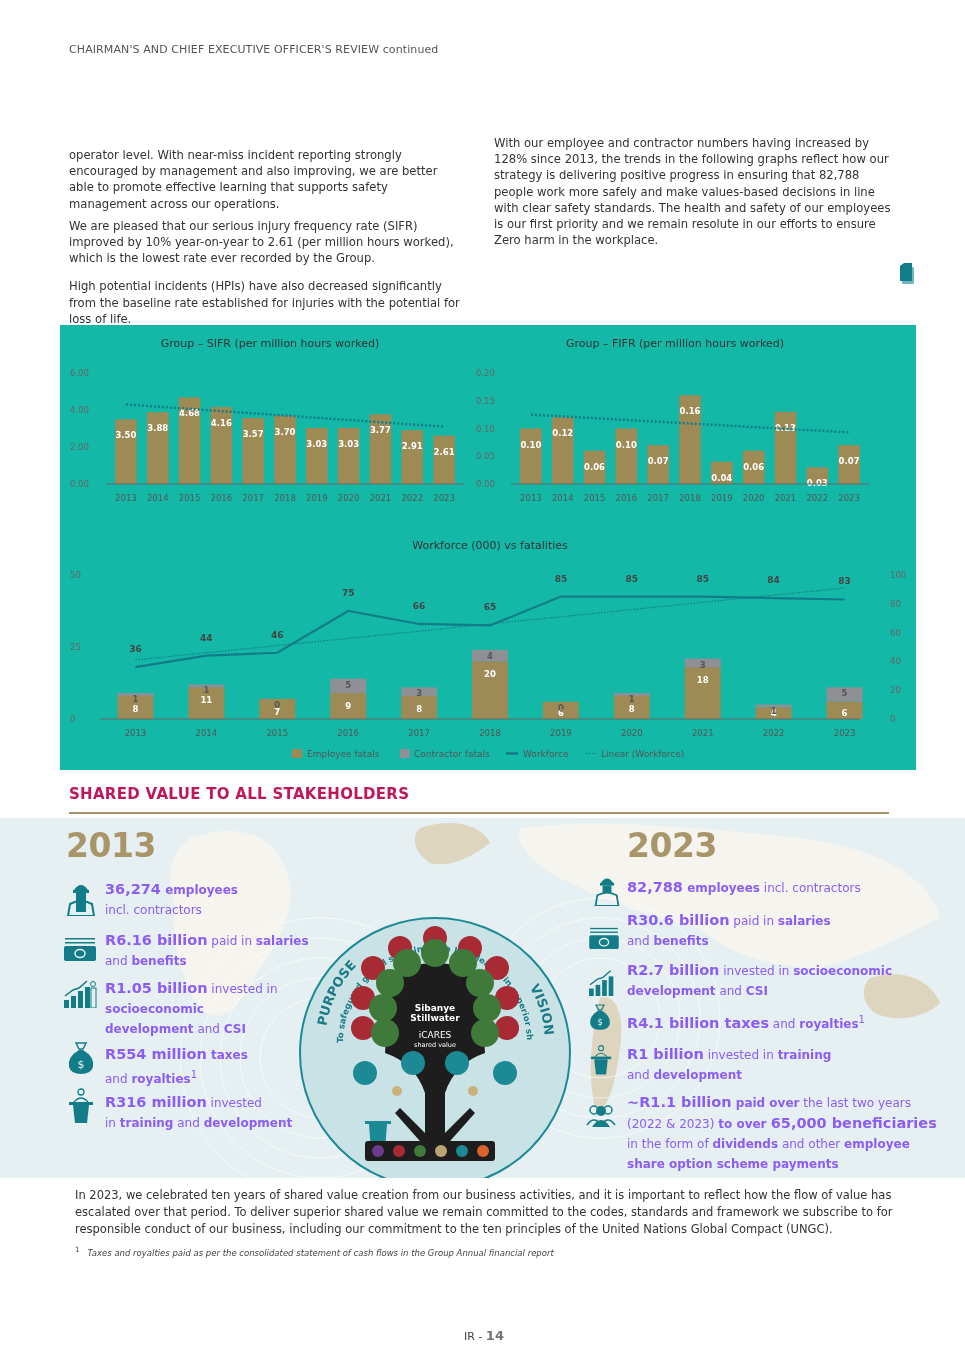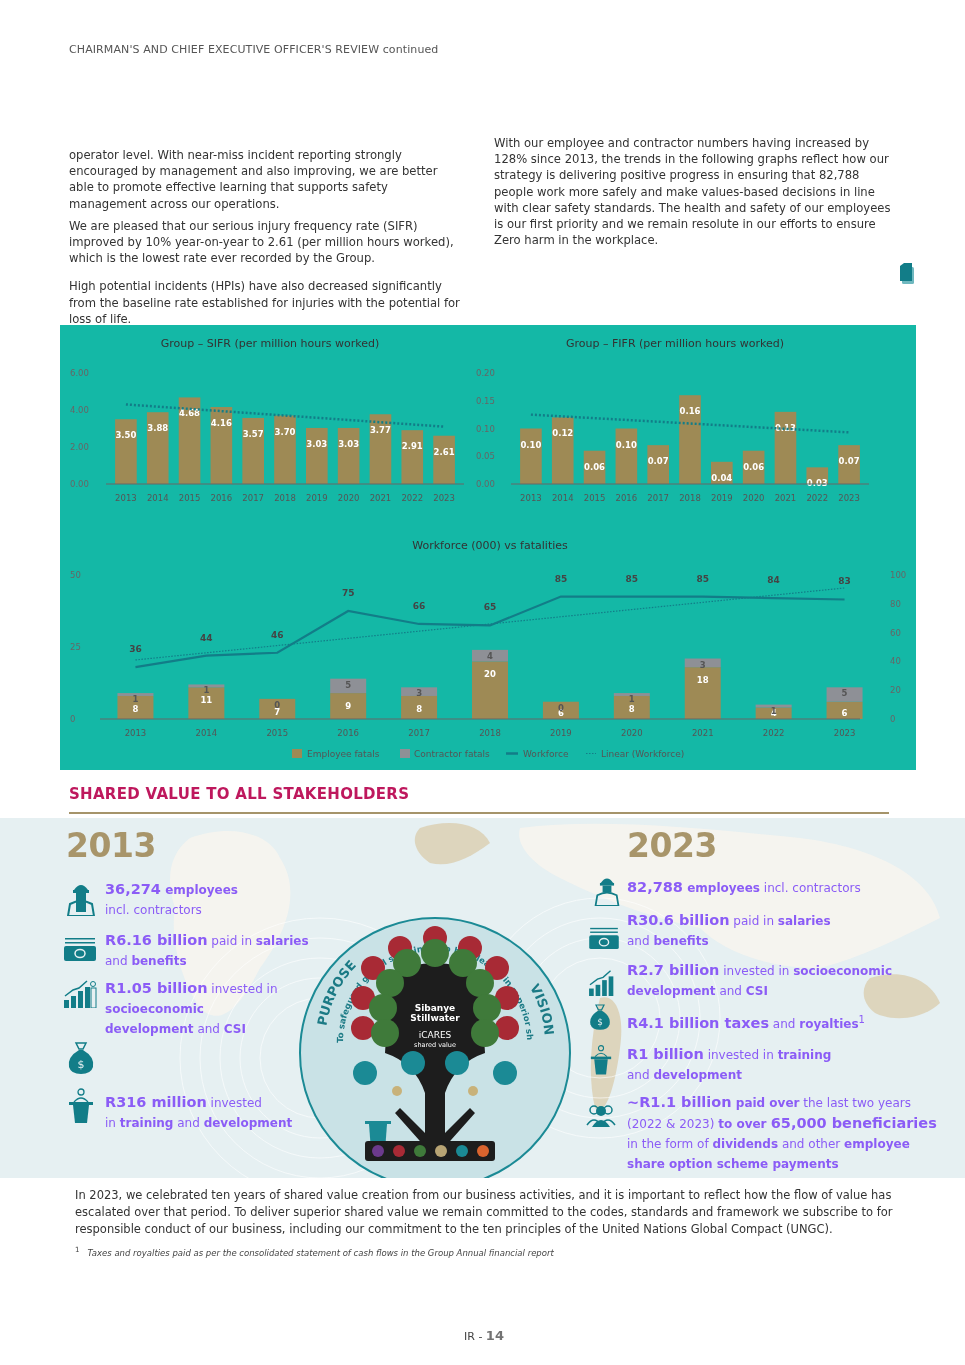--- a/index.html
+++ b/index.html
@@ -285,20 +285,23 @@
   </svg>
   <div class="sv-item" style="left:105px;top:160px">
     <span class="big">R1.05 billion</span><span> invested in</span><br><b>socioeconomic</b><br><b>development</b><span> and </span><b>CSI</b>
   </div>
 
   <svg class="sv-icon" style="left:66px;top:223px" width="30" height="34" viewBox="0 0 30 34">
     <path d="M10 2 L20 2 L17 8 L13 8 Z" fill="none" stroke="#127d88" stroke-width="1.5"></path>
     <path d="M13 9 Q1 16 3 26 Q5 33 15 33 Q25 33 27 26 Q29 16 17 9 Z" fill="#127d88"></path>
     <text x="15" y="27" fill="#e6f0f2" font-size="11" text-anchor="middle" font-family="DejaVu Sans, sans-serif">$</text>
   </svg>
+  <div class="sv-item" style="left:105px;top:226px">
+    <span class="big">R554 million</span><b> taxes</b><br><span>and </span><b>royalties</b><sup>1</sup>
+  </div>
 
   <svg class="sv-icon" style="left:68px;top:270px" width="26" height="36" viewBox="0 0 26 36">
     <circle cx="13" cy="4" r="3" fill="none" stroke="#127d88" stroke-width="1.3"></circle>
     <path d="M6 14 Q13 6 20 14" fill="none" stroke="#127d88" stroke-width="1.3"></path>
     <rect x="1" y="14" width="24" height="3" fill="#127d88"></rect>
     <path d="M5 17 H21 L19 35 H7 Z" fill="#127d88"></path>
   </svg>
   <div class="sv-item" style="left:105px;top:274px">
     <span class="big">R316 million</span><span> invested</span><br><span>in </span><b>training</b><span> and </span><b>development</b>
   </div>

